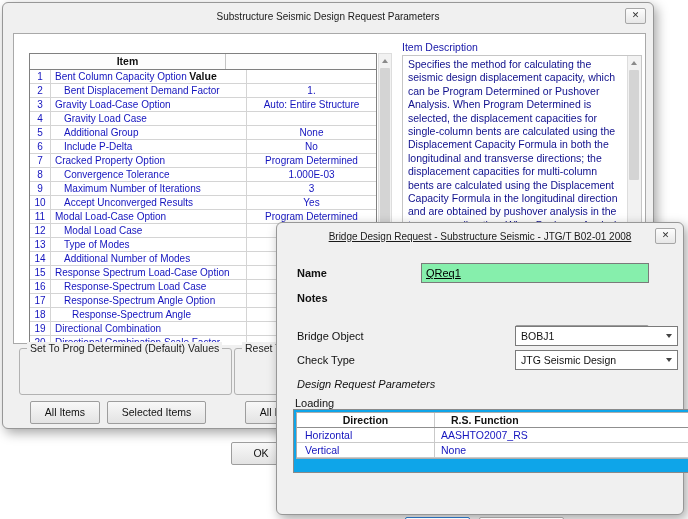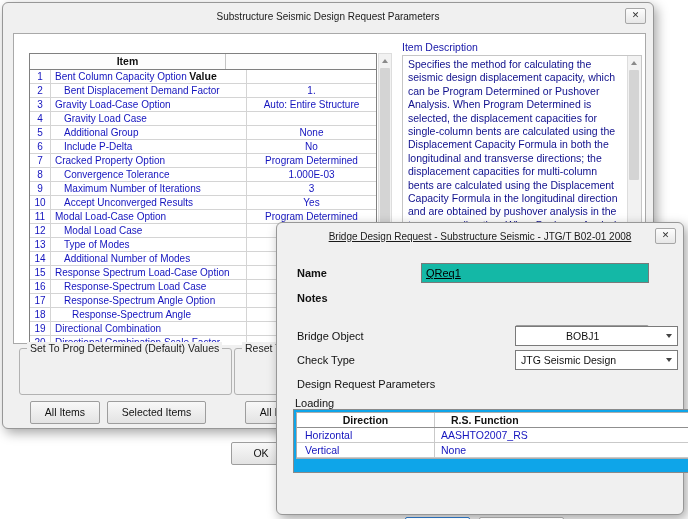--- a/index.html
+++ b/index.html
@@ -81,30 +81,30 @@
   #btn-reset-all { left:10px; top:15px; width:70px; height:23px; line-height:21px; }
   #btn-params-ok { left:228px; top:402px; width:60px; height:23px; line-height:21px; }
 
   
   .fld-label { position:absolute; font-size:11px; color:#111; white-space:nowrap; }
   .bold { font-weight:bold; }
   #lbl-name { left:20px; top:44px; }
   #lbl-notes { left:20px; top:69px; }
   #lbl-bobj { left:20px; top:107px; }
   #lbl-ctype { left:20px; top:131px; }
-  #lbl-drp { left:20px; top:155px; }
+  #lbl-drp { left:20px; top:155px;font-style:italic; }
   #lbl-loading { left:18px; top:174px; }
 
-  .text-input { position:absolute; border:1px solid #7a7a7a; background:#14b8a6; font-size:11px; padding:0 4px; font-family:inherit;text-decoration:underline; }
+  .text-input { position:absolute; border:1px solid #7a7a7a; background:#86efac; font-size:11px; padding:0 4px; font-family:inherit;text-decoration:underline; }
   #inp-name { left:144px; top:40px; width:228px; height:20px; }
 
   .combo { position:absolute; border:1px solid #7a7a7a; background:#fff; display:flex; align-items:center; }
   .cval { flex:1; font-size:10.5px; padding-left:5px; white-space:nowrap; overflow:hidden; color:#111; }
   .carr { width:17px; align-self:stretch; display:flex; align-items:center; justify-content:center; }
-  #cmb-bobj { left:238px; top:103px; width:163px; height:20px;padding-left:45px; }
+  #cmb-bobj { left:238px; top:103px; width:163px; height:20px; }
   #cmb-ctype { left:238px; top:127px; width:163px; height:20px; }
 
   #btn-notes { left:238px; top:65px; width:134px; height:21px; line-height:19px; }
   #btn-drp { left:238px; top:151px; width:134px; height:21px; line-height:19px; }
 
   #load-box { position:absolute; left:16px; top:186px; width:410px; height:64px; background:#0ea5e9; border:1px solid #8a8a8a; }
   .ltable { position:absolute; left:2px; top:2px; right:2px; border:1px solid #adadad; background:#fff; }
   .lhrow { display:flex; height:15px; border-bottom:1px solid #8f8f8f; font-size:10.5px; font-weight:bold; }
   .lh1 { width:138px; border-right:1px solid #c9c9c9; text-align:center; line-height:14px; }
   .lh2 { flex:1; padding-left:16px; line-height:14px; }

